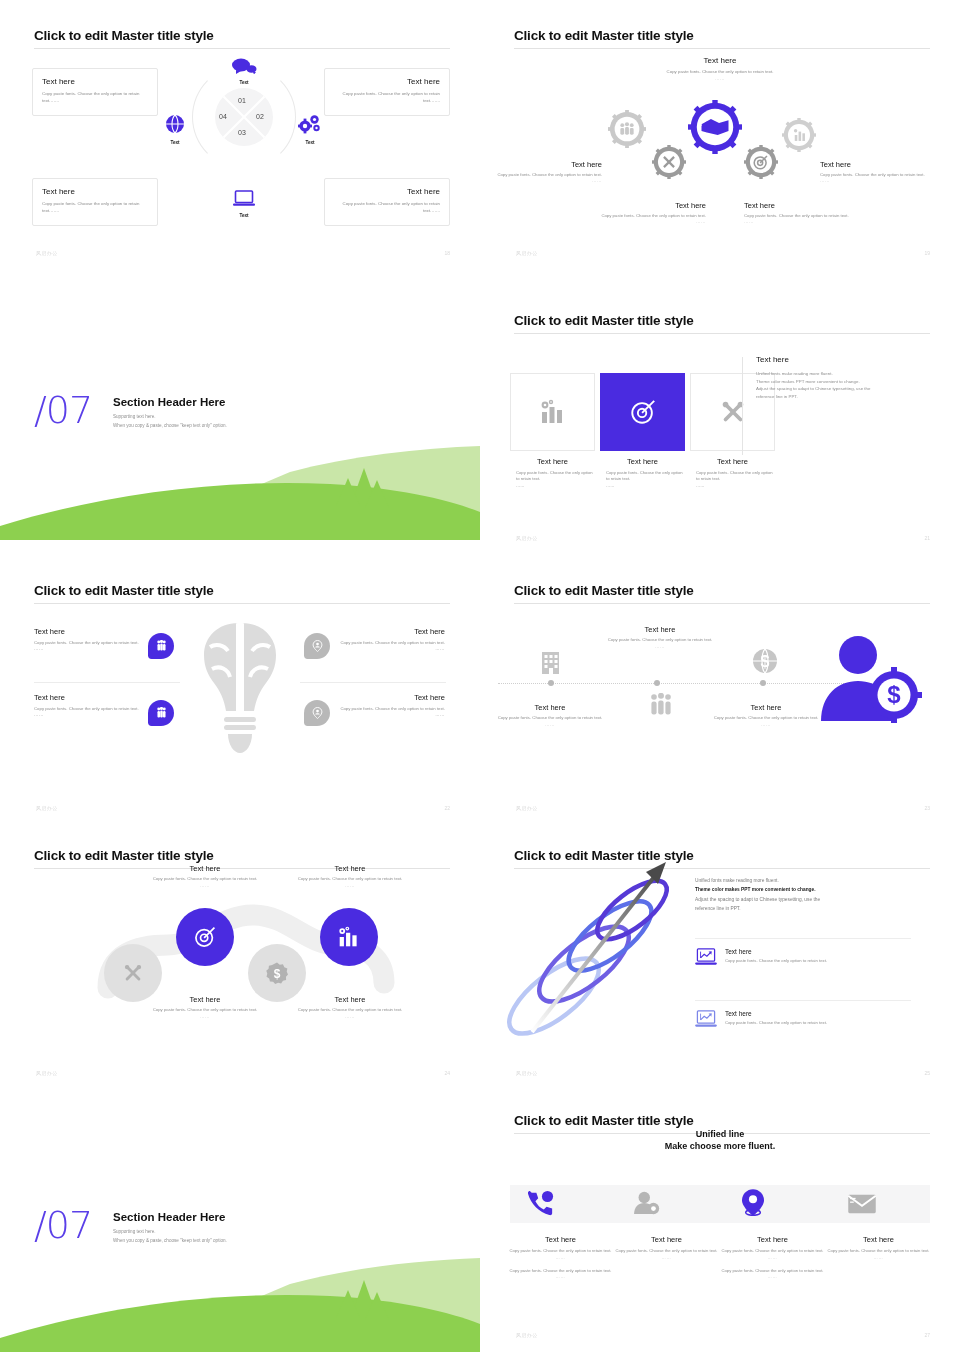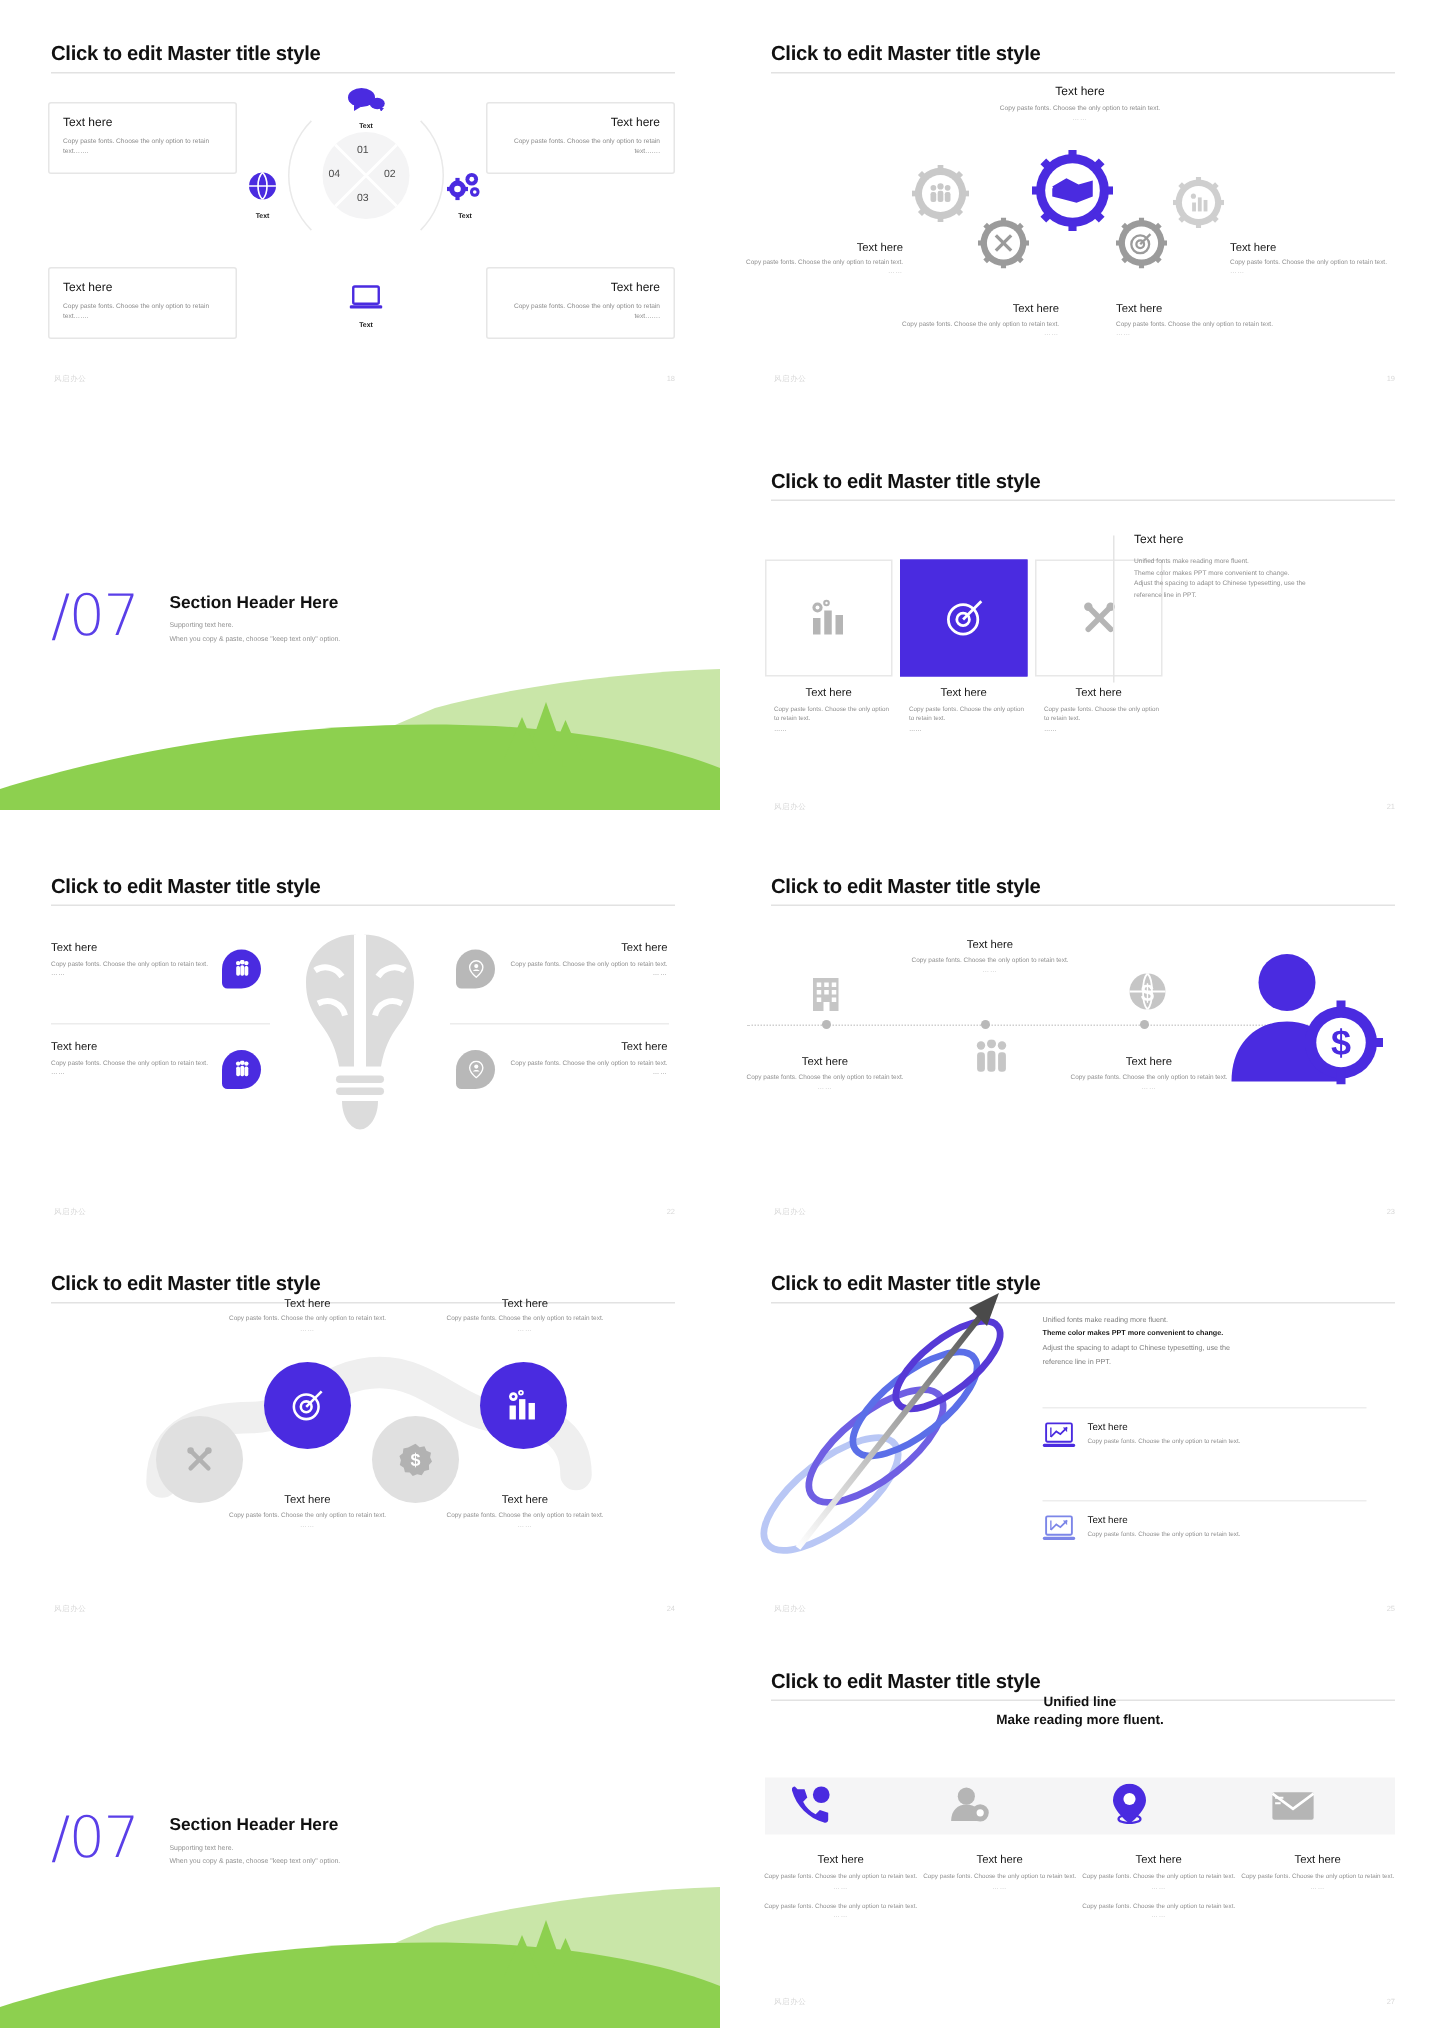--- a/index.html
+++ b/index.html
@@ -799,21 +799,21 @@
       <rect x="375" y="86" width="3" height="5" fill="#8DD04F"></rect>
     </svg>
   </div>
 
   <div class="slide" style="left:480px;top:1085px;height:267px">
     <div class="s-title">Click to edit Master title style</div>
     <div class="s-rule"></div>
 
     <div style="position:absolute;left:120px;top:44px;width:240px;text-align:center">
       <div style="font-size:9px;font-weight:bold;color:#111">Unified line</div>
-      <div style="font-size:9px;font-weight:bold;color:#111;margin-top:2px">Make reading more fluent.</div>
+      <div style="font-size:9px;font-weight:bold;color:#111;margin-top:2px">Make choose more fluent.</div>
     </div>
 
     <div class="band27"></div>
 
     <div style="position:absolute;left:48px;top:105px">
       <svg width="26" height="26" viewBox="0 0 28 28">
         <path d="M5 3 L10 3 L12 9 L9 12 C11 16 14 19 18 21 L21 18 L27 20 L27 25 C27 26.5 25.5 27.5 24 27 C13 24 4 15 1 4 C0.5 2.5 1.5 1 3 1 Z" fill="#4A2BE0" transform="translate(-1,0)"></path>
         <circle cx="21" cy="7" r="6" fill="#4A2BE0"></circle>
       </svg>
     </div>

